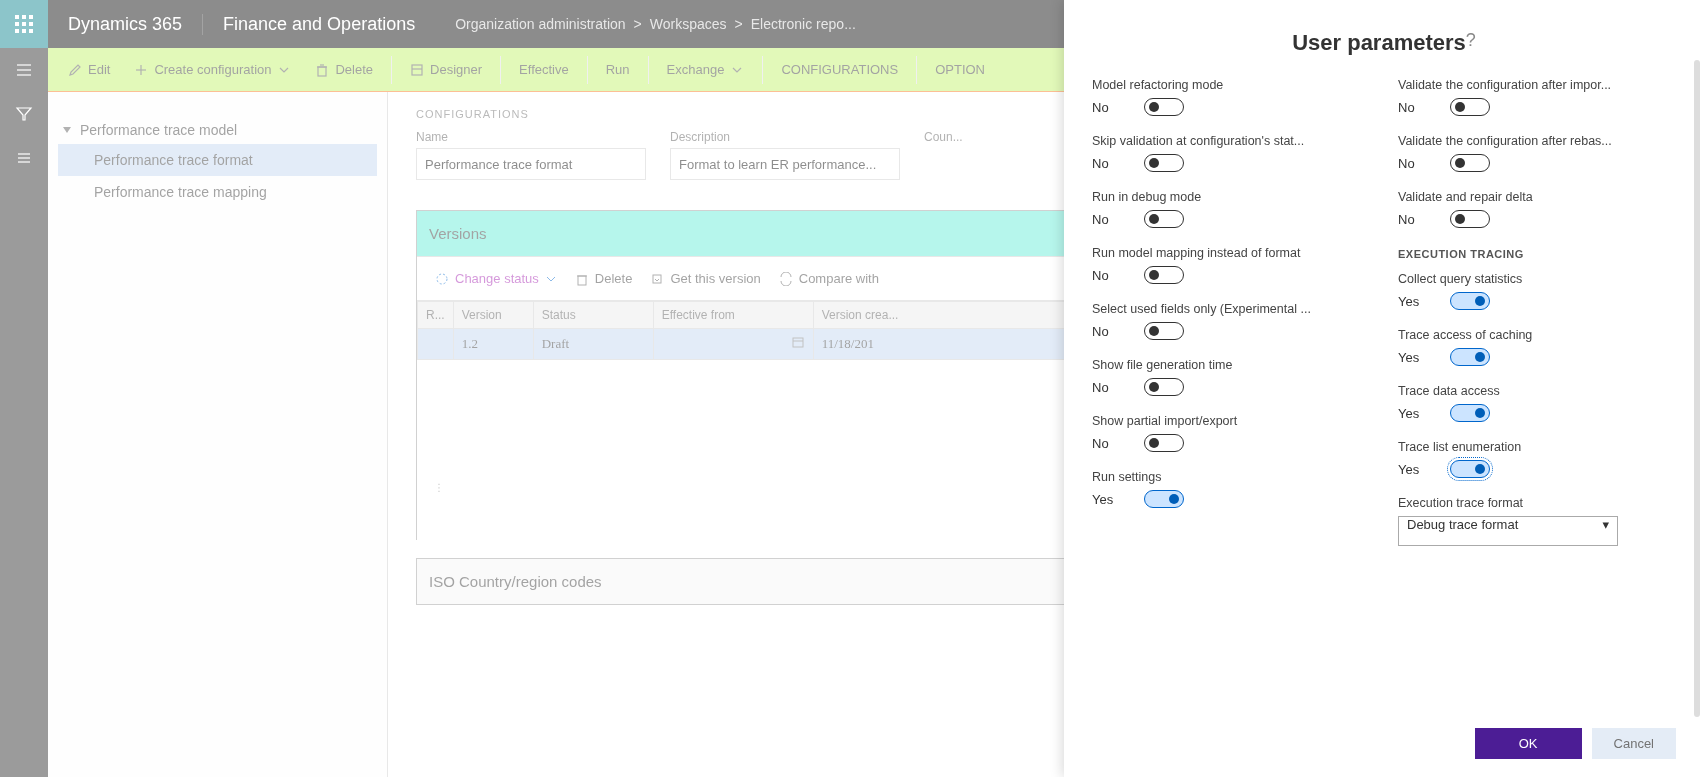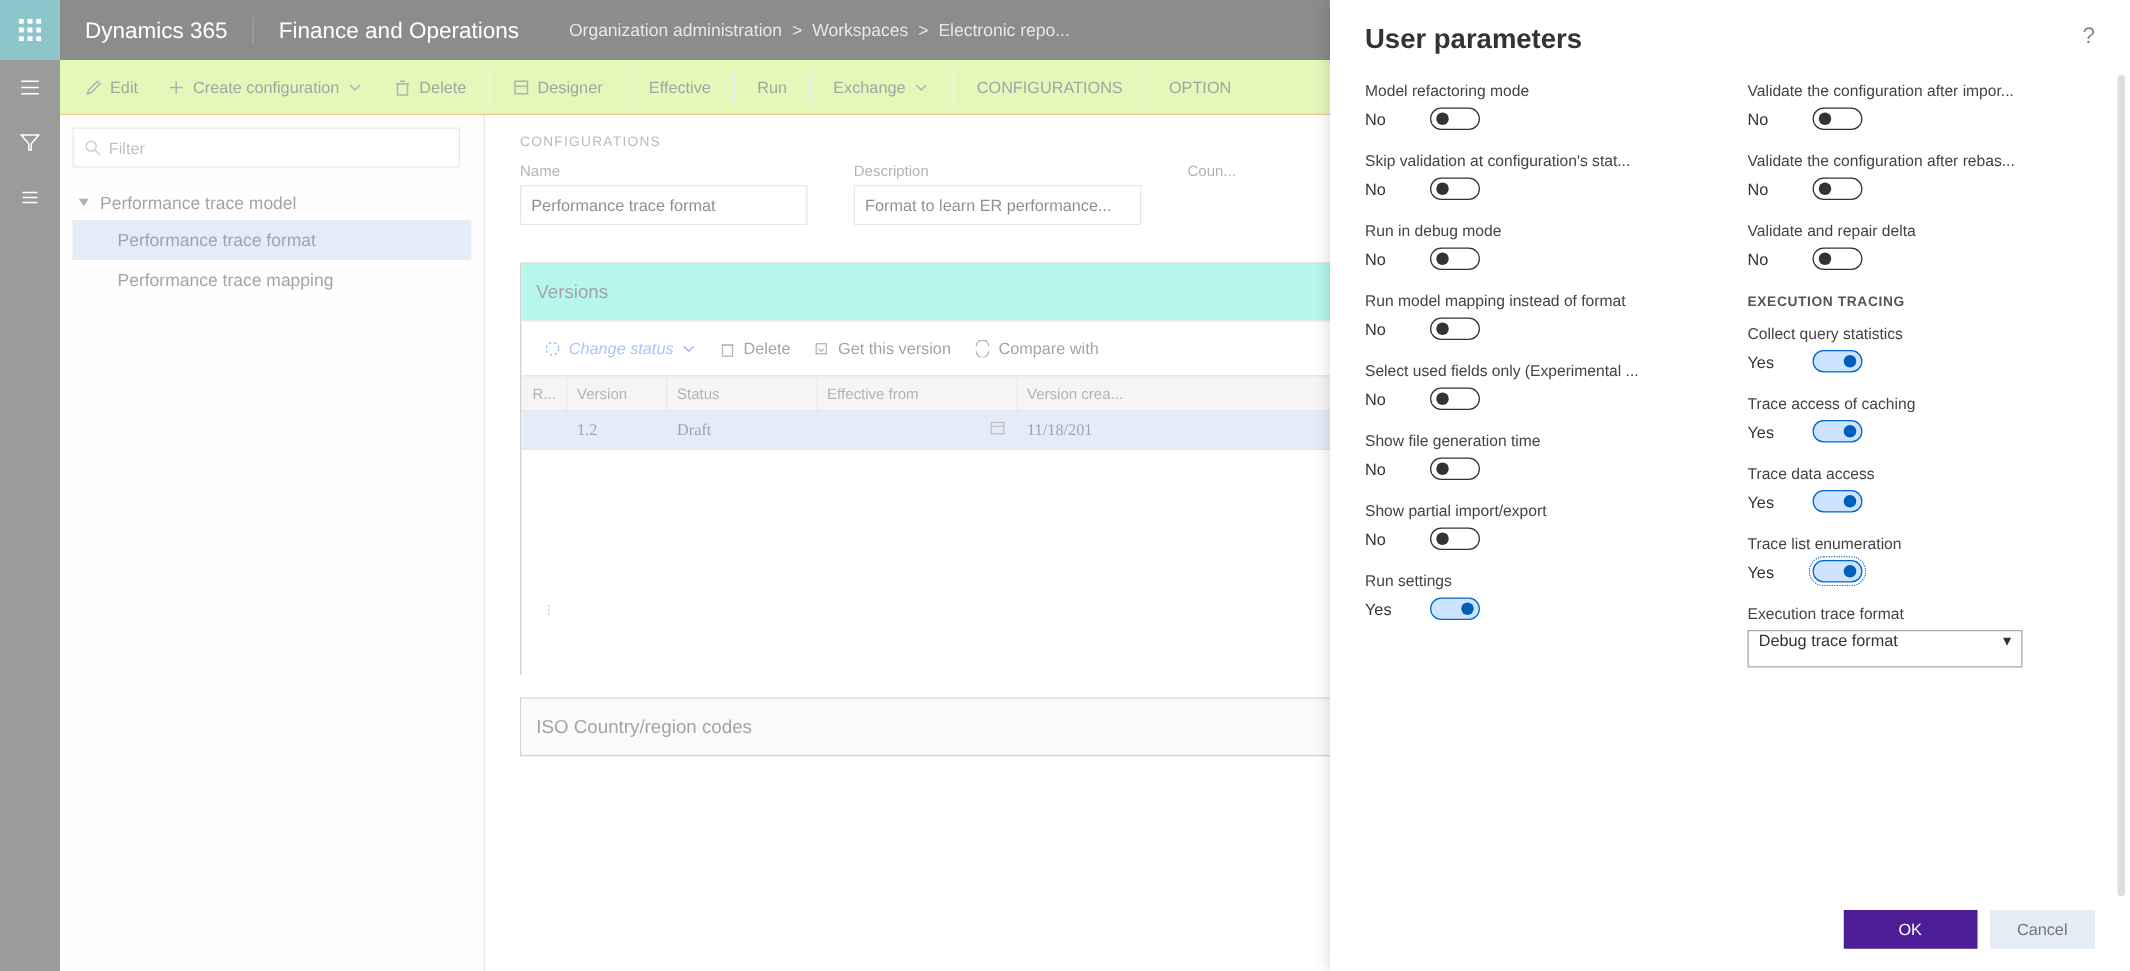--- a/index.html
+++ b/index.html
@@ -20,39 +20,39 @@
 .main-content { position: absolute; left: 48px; top: 92px; right: 0; bottom: 0; display: flex; }
 .nav-panel { width: 340px; border-right: 1px solid #ccc; padding: 10px; background: #fdfdfd; }
 .filter-box { width: 310px; height: 32px; border: 1px solid #ccc; display: flex; align-items: center; padding: 0 8px; gap: 6px; background: #fff; }
 .filter-box input { border: none; outline: none; flex: 1; font-size: 13px; }
 .tree { margin-top: 14px; }
 .tree-parent { display: flex; align-items: center; gap: 8px; padding: 6px 4px; font-size: 14px; }
 .tree-child { padding: 8px 4px 8px 36px; font-size: 14px; cursor: pointer; }
 .tree-child.selected { background: #c2d6f0; }
 .detail-panel { flex: 1; padding: 16px 16px 0 28px; overflow: hidden; position: relative; }
 .section-label { font-size: 11px; letter-spacing: 1px; color: #666; text-transform: uppercase; margin-bottom: 10px; }
-.field-row { display: flex; gap: 37px; margin-bottom: 8px; }
+.field-row { display: flex; gap: 24px; margin-bottom: 8px; }
 .field-col { display: flex; flex-direction: column; gap: 4px; }
 .field-label { font-size: 12px; color: #555; }
 .field-input { height: 32px; border: 1px solid #ccc; padding: 0 8px; font-size: 13px; background: #fff; }
 .versions-panel { margin-top: 30px; border: 1px solid #999; border-bottom: none; }
 .versions-header { background: #5eead4; padding: 14px 12px; font-size: 15px; border-bottom: 1px solid #ccc; }
 .versions-toolbar { display: flex; align-items: center; gap: 6px; padding: 10px 12px; }
 .ver-btn { display: flex; align-items: center; gap: 6px; background: transparent; border: none; font-size: 13px; color: #333; cursor: pointer; padding: 4px 6px; }
-.ver-btn.primary { color: #3b82f6; font-style: italic; }
+.ver-btn.primary { color: #a21caf; }
 .versions-table { width: 100%; border-collapse: collapse; }
 .versions-table th { background: #e8e8e8; border: 1px solid #ccc; padding: 6px 8px; text-align: left; font-weight: 400; font-size: 12px; color: #555; }
 .versions-table td { border: 1px solid #ccc; padding: 6px 8px; font-size: 13px; height: 30px; font-family: Liberation Serif, serif; }
 .versions-table tr.selected td { background: #c2d6f0; }
 .versions-table-wrap { height: 240px; overflow: auto; border-top: 1px solid #ccc; }
 .iso-panel { margin-top: 18px; border: 1px solid #999; }
 .iso-header { background: #f3f3f3; padding: 14px 12px; font-size: 15px; }
 .backdrop { position: absolute; left: 0; top: 0; right: 0; bottom: 0; background: rgba(255,255,255,0.55); pointer-events: none; }
 .side-pane { position: absolute; right: 0; top: 0; bottom: 0; width: 640px; background: #fff; box-shadow: -2px 0 12px rgba(0,0,0,0.15); display: flex; flex-direction: column; }
-.side-pane-header { padding: 18px 28px 10px 28px; display: flex; justify-content: space-between; align-items: flex-start; }
+.side-pane-header { padding: 30px 28px 10px 28px; display: flex; justify-content: center; align-items: flex-start; }
 .side-pane-title { font-size: 22px; font-weight: 600; }
 .help-icon { color: #888; font-size: 18px; cursor: pointer; }
 .side-pane-body { flex: 1; overflow-y: auto; padding: 12px 28px; display: flex; gap: 28px; }
 .param-col { flex: 1; display: flex; flex-direction: column; }
 .param-item { margin-bottom: 18px; }
 .param-label { font-size: 12.5px; color: #444; margin-bottom: 6px; white-space: nowrap; overflow: hidden; text-overflow: ellipsis; }
 .param-control { display: flex; align-items: center; gap: 28px; }
 .param-value { font-size: 13px; color: #333; width: 24px; }
 .toggle { width: 40px; height: 18px; border-radius: 9px; border: 1px solid #333; position: relative; cursor: pointer; background: #fff; }
 .toggle .knob { width: 10px; height: 10px; border-radius: 50%; background: #333; position: absolute; top: 3px; left: 4px; }
@@ -170,27 +170,20 @@
       <span>CONFIGURATIONS</span>
     </button>
   <span class="action-sep"></span>
   <button class="action-btn">
       <span>OPTION</span>
     </button>
 </div>
 
 <div class="main-content">
   <div class="nav-panel">
-    <div class="filter-box">
-      <svg width="14" height="14" viewBox="0 0 14 14" fill="none" stroke="#888">
-          <circle cx="6" cy="6" r="4"></circle>
-          <line x1="9" y1="9" x2="13" y2="13"></line>
-        </svg>
-      <input placeholder="Filter" style="">
-    </div>
     <div class="tree">
       <div class="tree-parent">
         <svg width="10" height="10" viewBox="0 0 10 10" fill="#555">
             <polygon points="1,2 9,2 5,8"></polygon>
           </svg>
         <span>Performance trace model</span>
       </div>
       <div class="tree-child selected"><span>Performance trace format</span></div>
       <div class="tree-child"><span>Performance trace mapping</span></div>
     </div>

